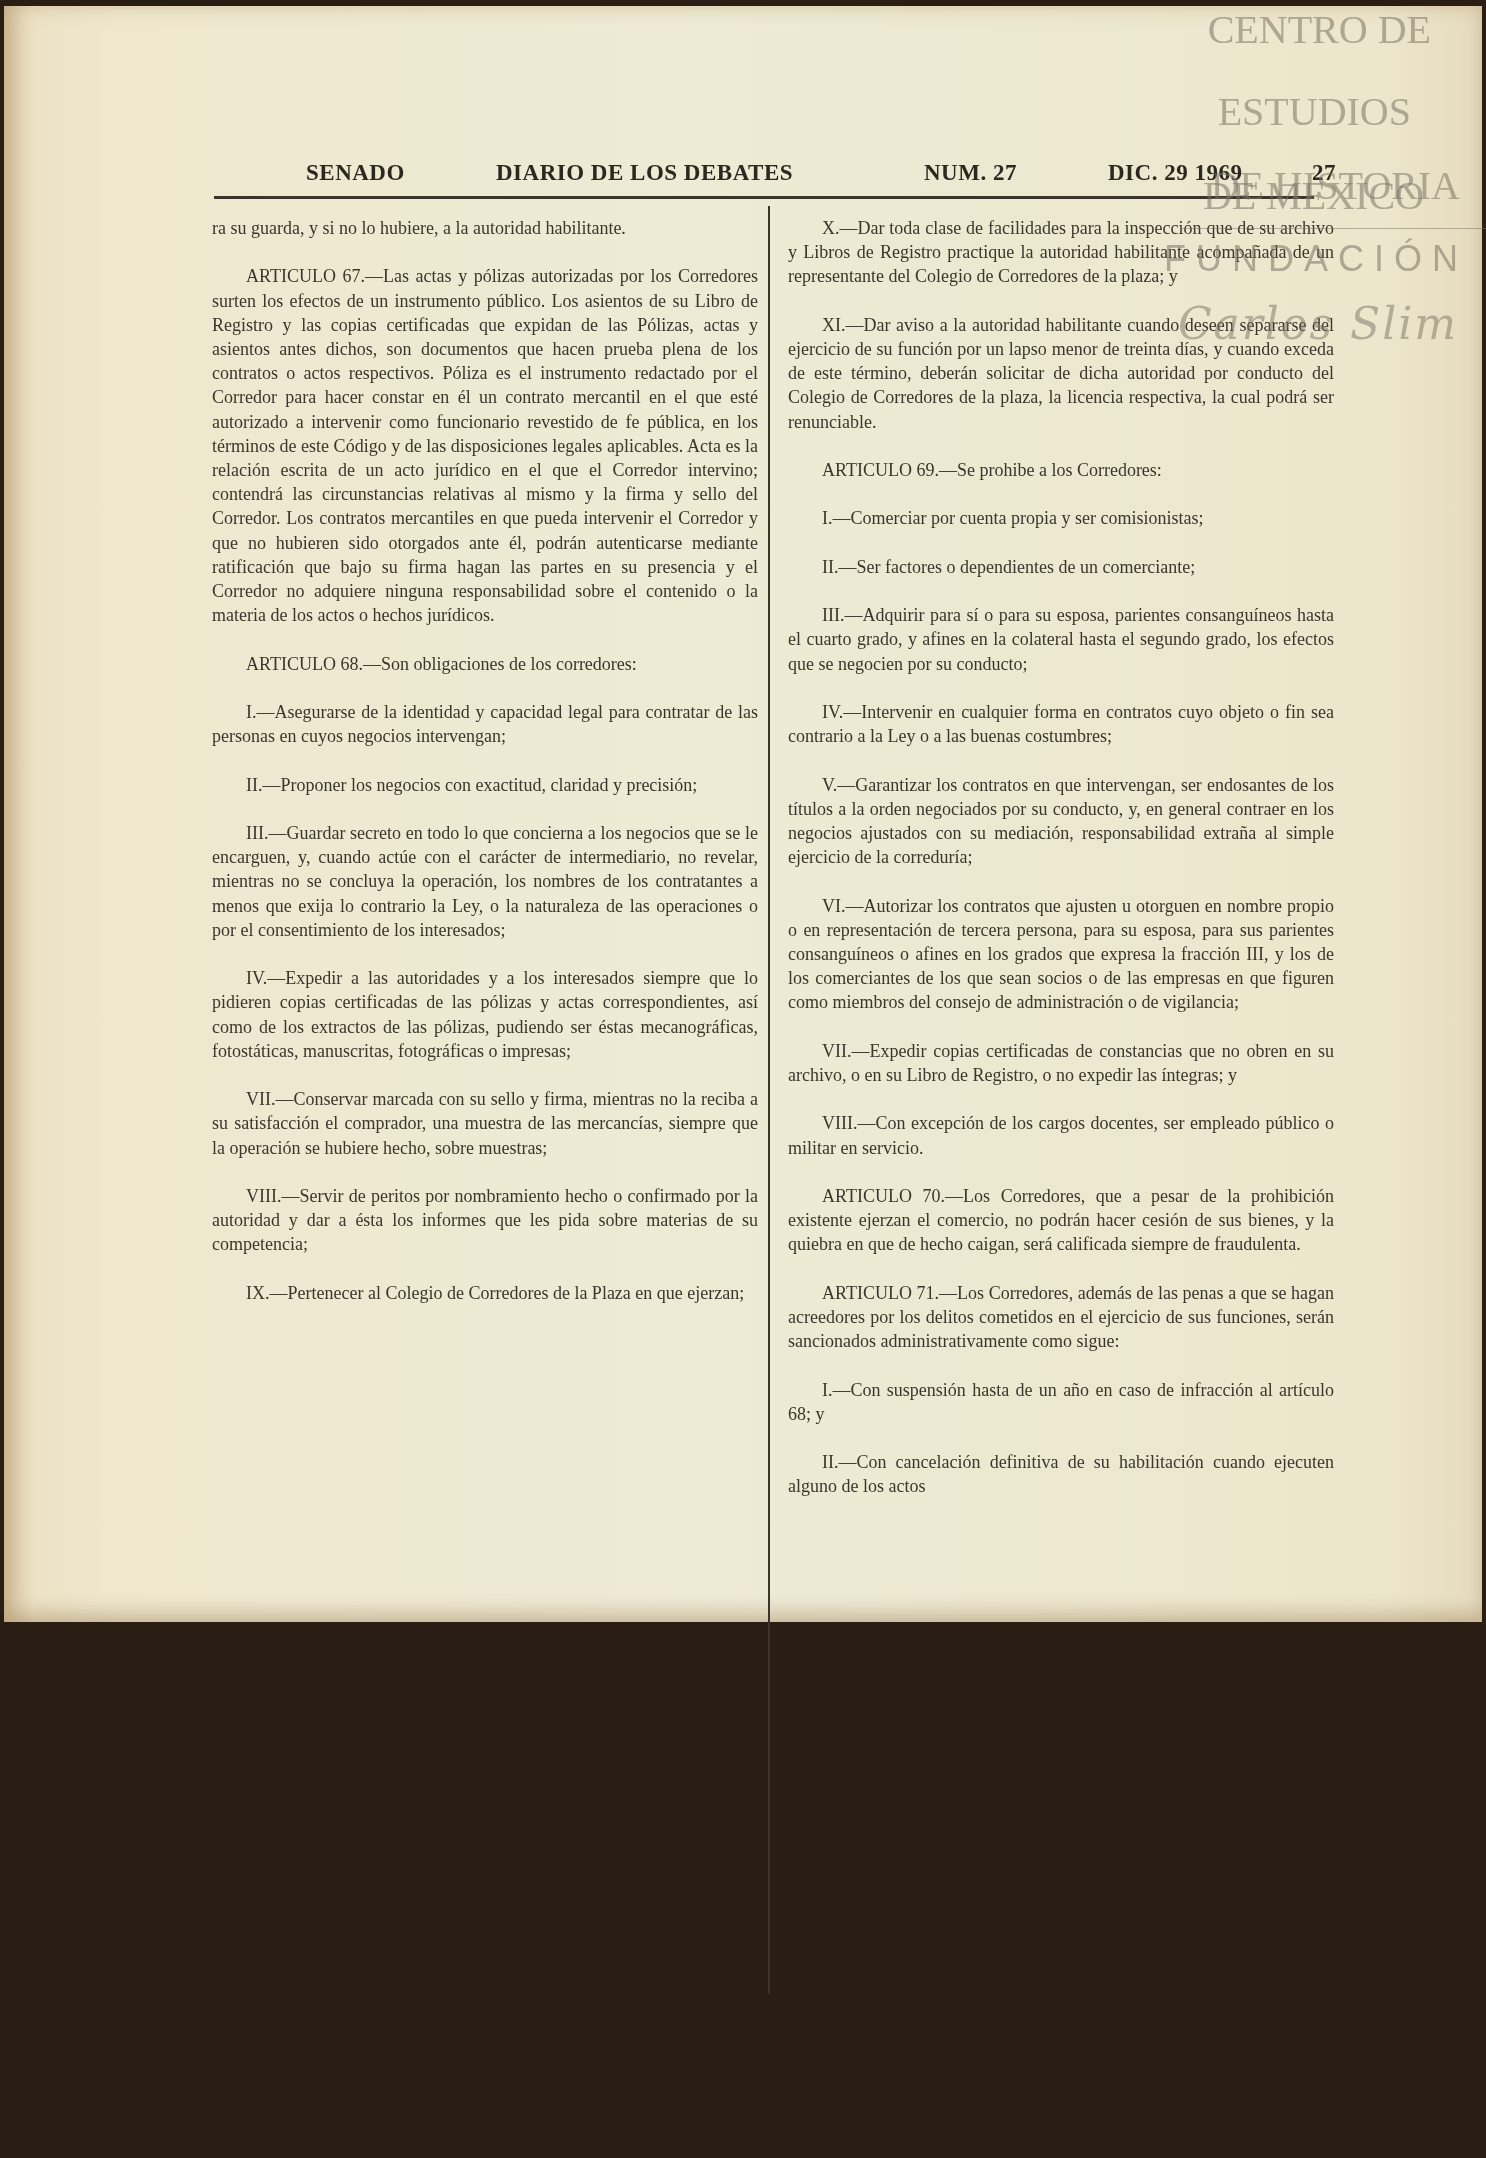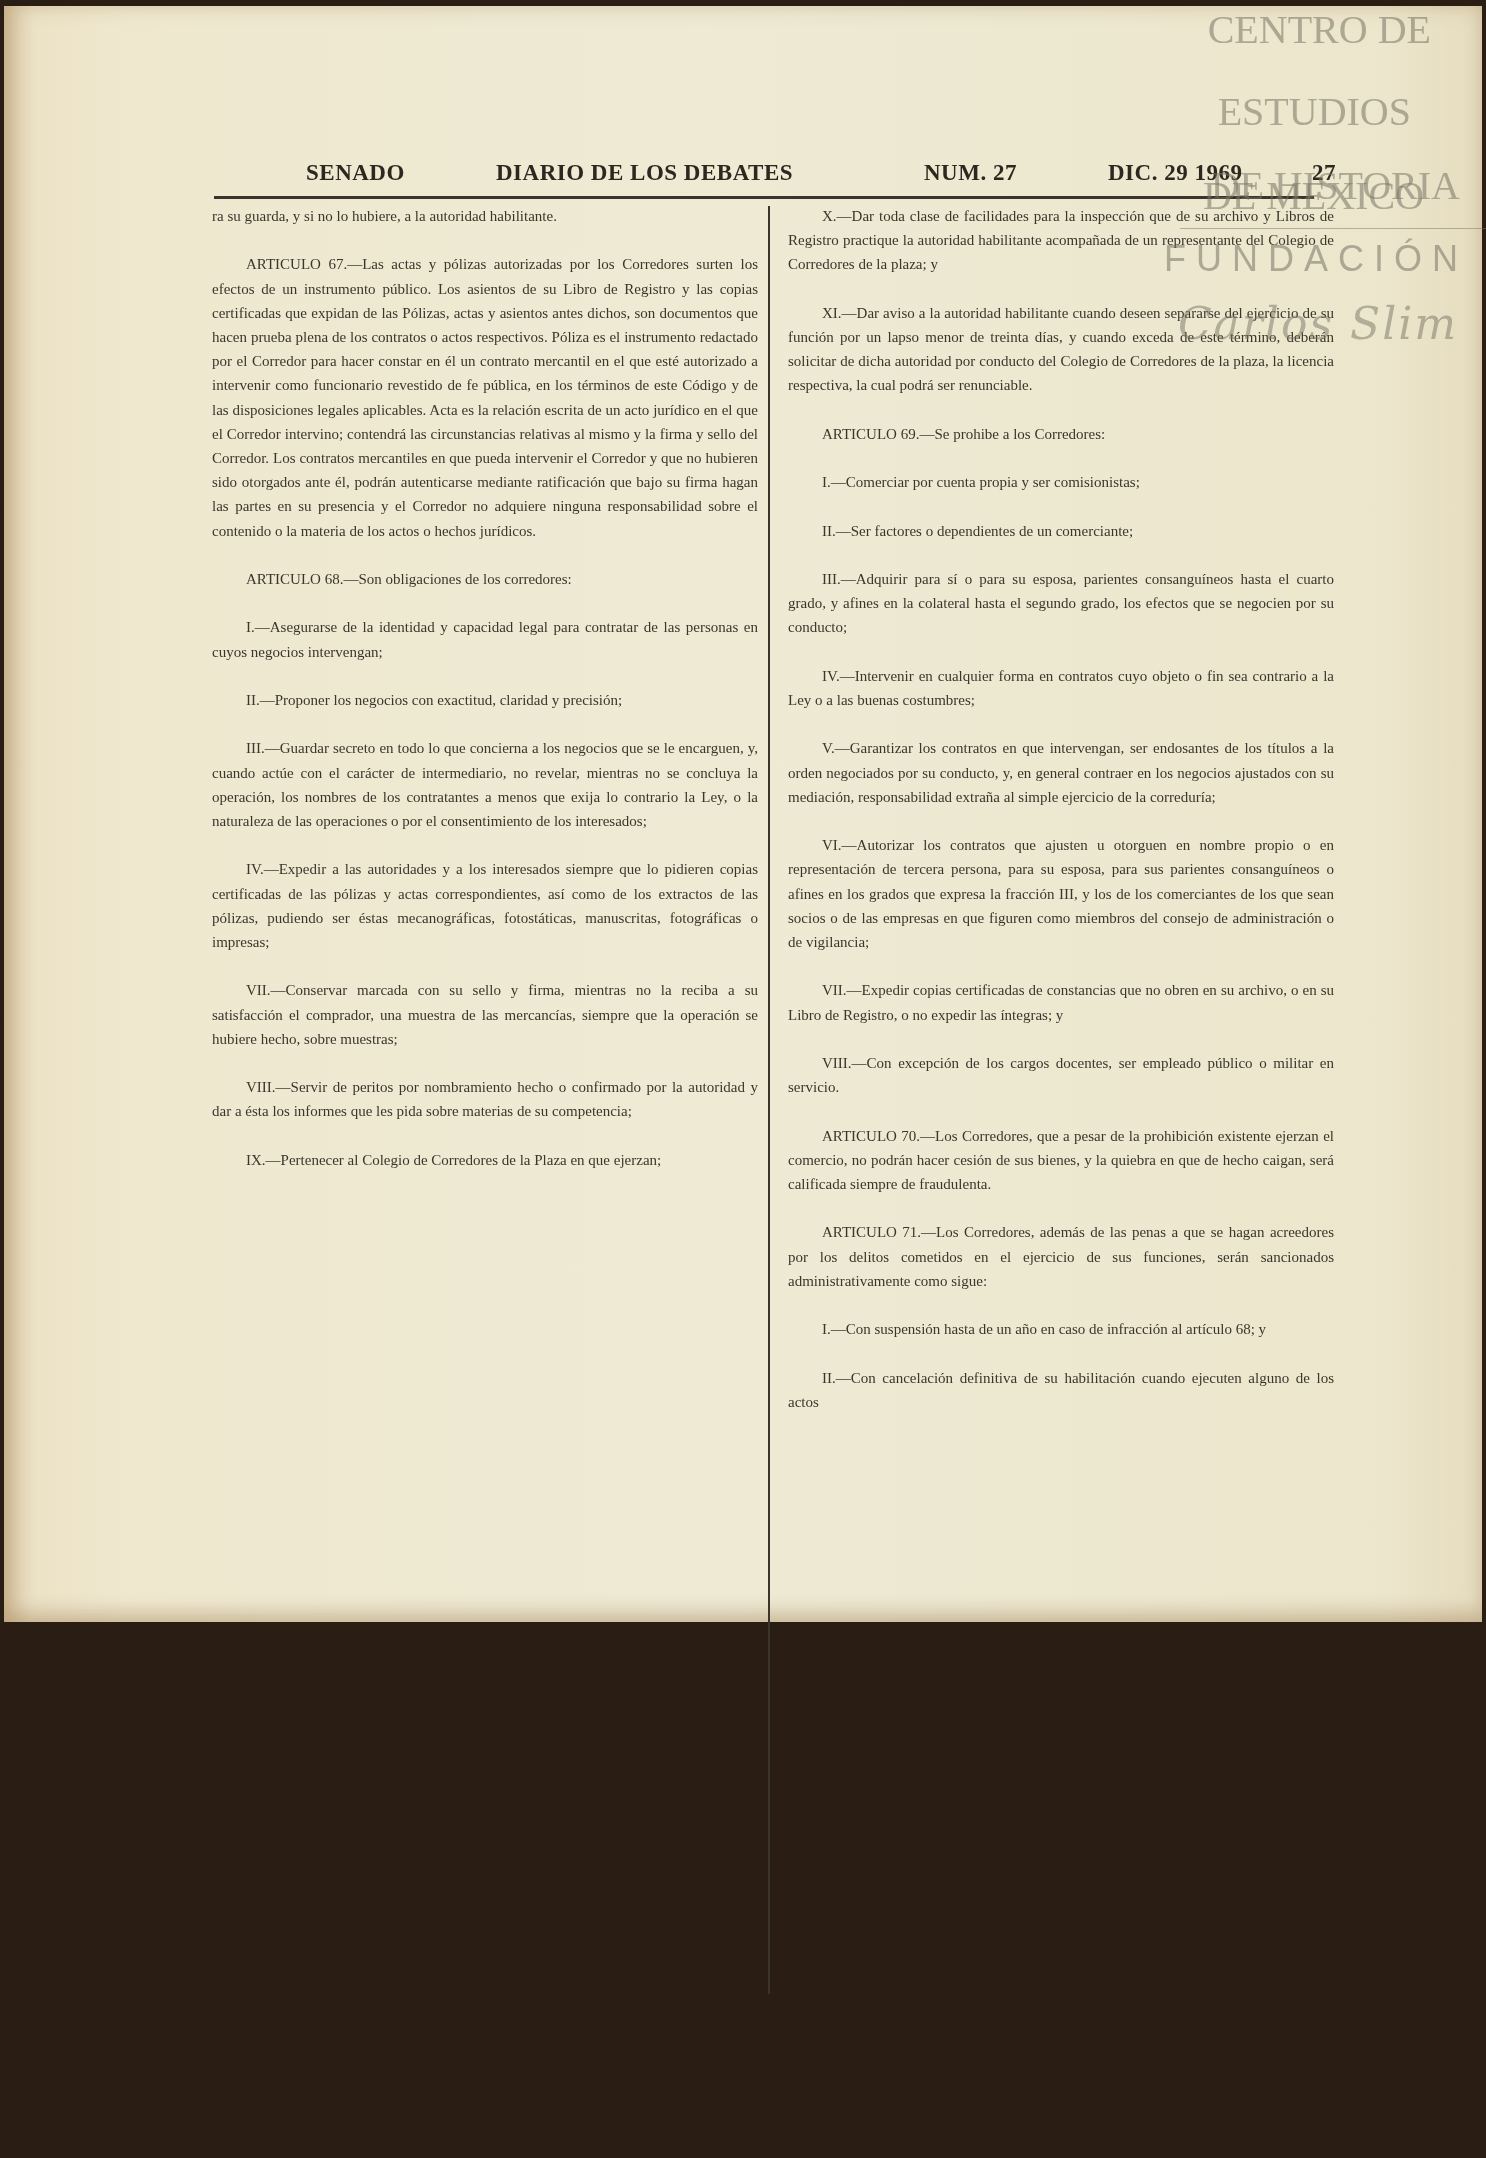--- a/index.html
+++ b/index.html
@@ -26,22 +26,22 @@
   .h-page { left:1006px; }
   .header-rule {
     position:absolute; left:210px; top:190px; width:1100px; height:3px;
     background:#3a342a;
   }
   .col-divider {
     position:absolute; left:764px; top:200px; width:2px; height:1788px;
     background:#3a342a;
   }
   .col {
-    position:absolute; top:198px; width:546px;
-    font-family:"Liberation Serif", serif; font-size:15px; line-height:24.2px;
+    position:absolute; top:210px; width:546px;
+    font-family:"Liberation Serif", serif; font-size:18px; line-height:24.2px;
     color:#3b362c; text-align:justify;
   }
   .col-left { left:208px; }
   .col-right { left:784px; }
   .col p { margin:0 0 24.2px 0; text-indent:0; hyphens:manual; }
   .col p.ind { text-indent:34px; }
   .watermark {
     position:absolute; left:1150px; top:6px; width:336px; height:370px;
     color:rgba(120,115,100,0.55); pointer-events:none;
   }

